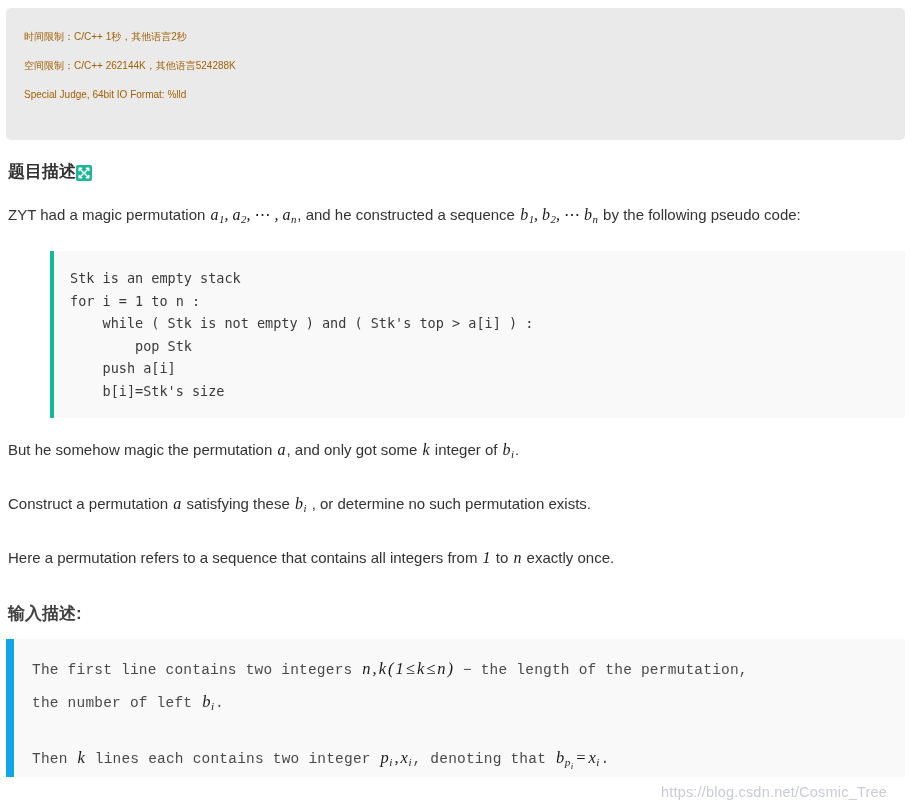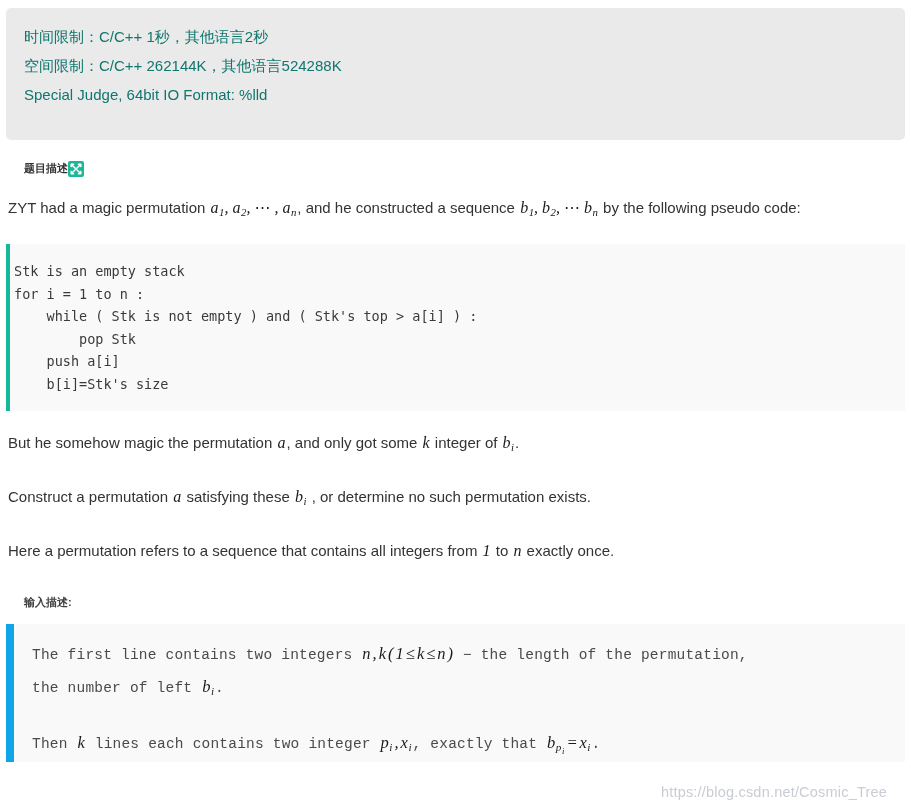--- a/index.html
+++ b/index.html
@@ -28,34 +28,34 @@
   
   .limits-box {
     margin-top: 8px;
     background: #eaeaea;
     border-radius: 5px;
     padding: 14px 18px 16px 18px;
     box-sizing: border-box;
     height: 132px;
   }
   .limit-line {
-    font-size: 15px;
+    font-size: 10px;
     line-height: 29px;
-    color: #0f766e;
+    color: #a16207;
     white-space: nowrap;
     font-family: "Liberation Sans", sans-serif;
   }
 
   
   .section-head {
     margin-top: 20px;
-    margin-left: 18px;
+    margin-left: 2px;
     display: flex;
     align-items: center;
-    font-size: 11px;
+    font-size: 17px;
     font-weight: bold;
     color: #333333;
   }
   .section-head.blue {
     color: #404040;
     margin-top: 26px;
   }
   .expand-icon {
     display: inline-block;
     width: 16px;
@@ -94,23 +94,24 @@
   .m sub sub {
     font-size: 0.78em;
     vertical-align: -0.25em;
   }
 
   
   .codeblock {
     margin-top: 14px;
     background: #f9f9f9;
     border-left: 4px solid #16b89a;
-    padding: 16px 16px 16px 4px;
+    padding: 16px 16px 16px 16px;
     box-sizing: border-box;
     overflow: hidden;
+    margin-left: 44px;
   }
   .codeblock pre {
     margin: 0;
     font-family: "DejaVu Sans Mono", "Liberation Mono", monospace;
     font-size: 13.5px;
     line-height: 22.5px;
     color: #3a3a3a;
     white-space: pre;
   }
 
@@ -204,18 +205,18 @@
     <span>输入描述:</span>
   </div>
 
   <div class="inputblock">
     <div class="iline"><span>The first line contains two integers </span><span class="m">n</span><span class="m up">,</span><span class="m">k</span><span class="m up">(</span><span class="m up">1</span><span class="m up">≤</span><span class="m">k</span><span class="m up">≤</span><span class="m">n</span><span class="m up">)</span><span> − the length of the permutation,</span></div>
 
     <div class="iline"><span>the number of  left </span><span class="m">b<sub>i</sub></span><span>.</span></div>
 
     <div class="gap"></div>
 
-    <div class="iline"><span>Then </span><span class="m">k</span><span> lines each contains two integer </span><span class="m">p<sub>i</sub></span><span class="m up">,</span><span class="m">x<sub>i</sub></span><span>, exactly that </span><span class="m">b<sub>p<sub>i</sub></sub></span><span class="m up">=</span><span class="m">x<sub>i</sub></span><span>.</span></div>
+    <div class="iline"><span>Then </span><span class="m">k</span><span> lines each contains two integer </span><span class="m">p<sub>i</sub></span><span class="m up">,</span><span class="m">x<sub>i</sub></span><span>, denoting that </span><span class="m">b<sub>p<sub>i</sub></sub></span><span class="m up">=</span><span class="m">x<sub>i</sub></span><span>.</span></div>
   </div>
 
   <div class="watermark">https://blog.csdn.net/Cosmic_Tree</div>
 
 </div>
 
 </body></html>

